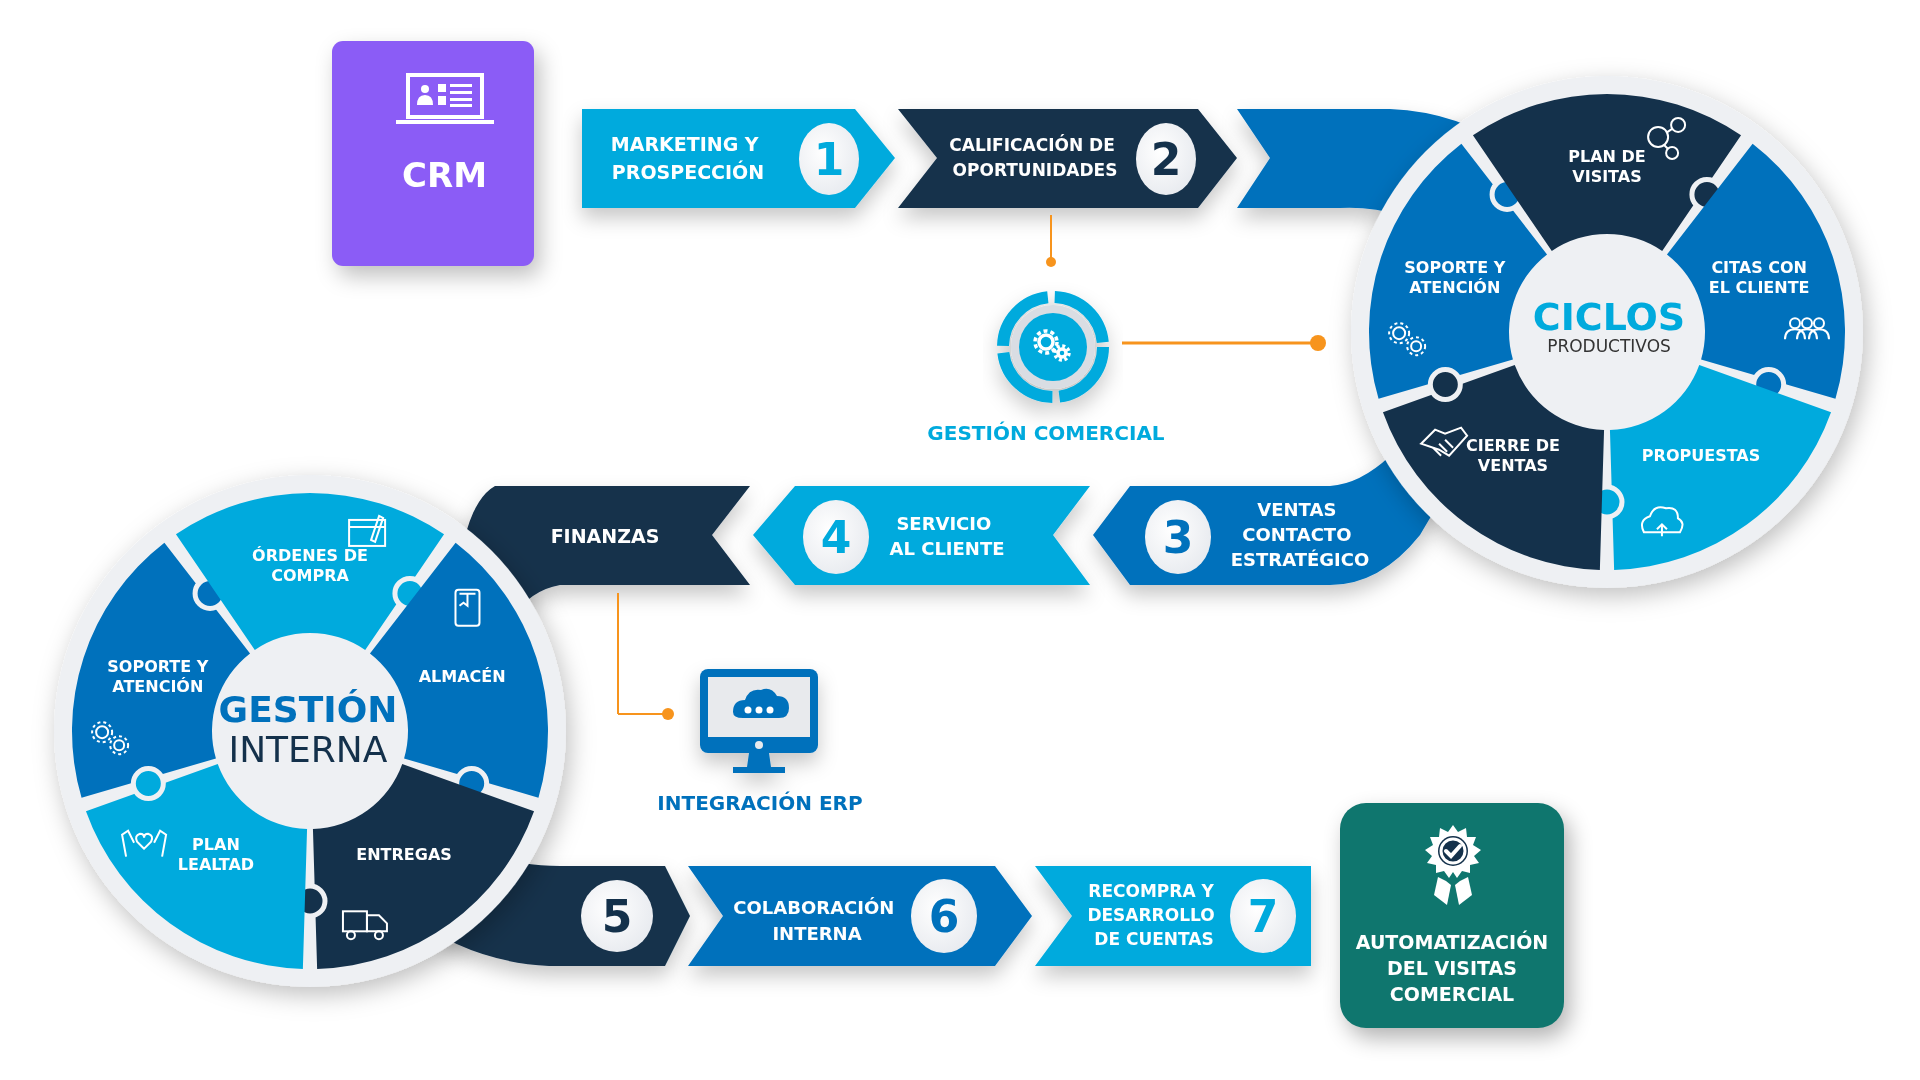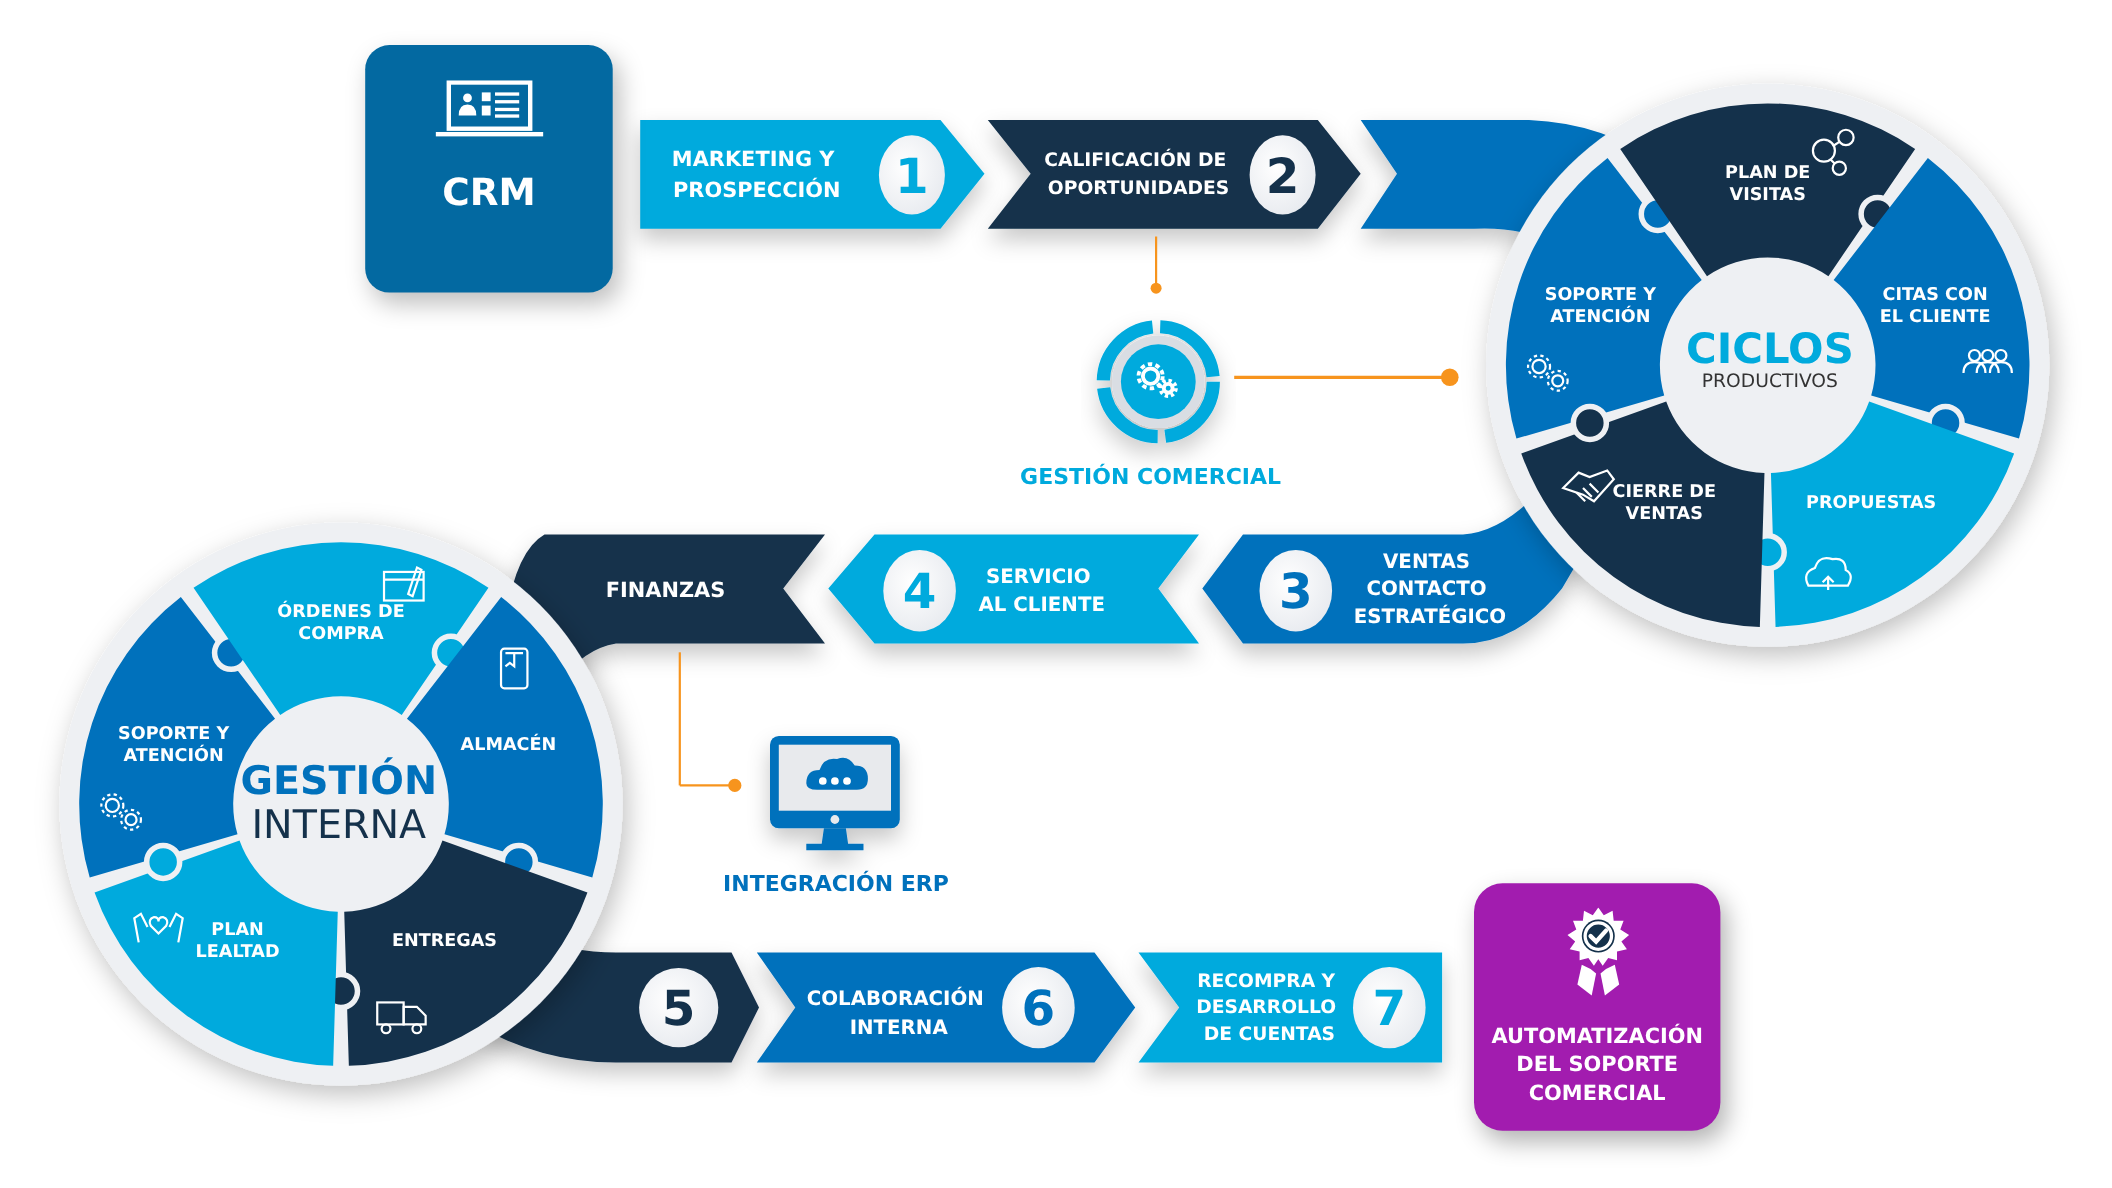--- a/index.html
+++ b/index.html
@@ -290,43 +290,43 @@
             </g>
           </g>
         </g>
       </g>
     <circle cx="310" cy="731" r="92" fill="#eef0f3"></circle>
     <text x="308" y="722" font-size="36" font-weight="bold" fill="#0071bc" text-anchor="middle">GESTIÓN</text>
     <text x="308" y="762" font-size="36" fill="#14314b" text-anchor="middle">INTERNA</text>
   </g>
 </svg>
 
-<div class="abs" style="left:332px;top:41px;width:225px;height:225px;background:#0369a1;border-radius:22px;box-shadow:6px 10px 22px rgba(0,0,0,0.25);">
+<div class="abs" style="left:332px;top:41px;width:202px;height:225px;background:#8b5cf6;border-radius:11px;box-shadow:6px 10px 22px rgba(0,0,0,0.25);">
   <svg class="abs" style="left:64px;top:32px" width="98" height="52" viewBox="0 0 98 52">
     <rect x="12" y="2" width="74" height="42" fill="none" stroke="#fff" stroke-width="4"></rect>
     <circle cx="29" cy="16" r="4" fill="#fff"></circle>
     <path d="M21 32 q0 -10 8 -10 q8 0 8 10 z" fill="#fff"></path>
     <rect x="42" y="11" width="8" height="8" fill="#fff"></rect>
     <rect x="42" y="23" width="8" height="9" fill="#fff"></rect>
     <rect x="54" y="11" width="22" height="3" fill="#fff"></rect>
     <rect x="54" y="18" width="22" height="3" fill="#fff"></rect>
     <rect x="54" y="25" width="22" height="3" fill="#fff"></rect>
     <rect x="54" y="31" width="22" height="3" fill="#fff"></rect>
     <rect x="0" y="47" width="98" height="4" fill="#fff"></rect>
   </svg>
   <div class="abs box-title" style="left:0;top:114px;width:225px;font-size:34px;">CRM</div>
 </div>
 
-<div class="abs" style="left:1340px;top:803px;width:224px;height:225px;background:#a21caf;border-radius:26px;box-shadow:6px 10px 22px rgba(0,0,0,0.3);">
+<div class="abs" style="left:1340px;top:803px;width:224px;height:225px;background:#0f766e;border-radius:26px;box-shadow:6px 10px 22px rgba(0,0,0,0.3);">
   <svg class="abs" style="left:84px;top:22px" width="58" height="82" viewBox="0 0 58 82">
     <polygon fill="#fff" points="29,0 34,7 42,3 43,12 52,12 49,20 57,25 50,31 55,38 46,40 46,48 38,46 33,53 29,47 25,53 20,46 12,48 12,40 3,38 8,31 1,25 9,20 6,12 15,12 16,3 24,7"></polygon>
     <circle cx="29" cy="26" r="15" fill="#14314b"></circle>
     <circle cx="29" cy="26" r="12" fill="none" stroke="#fff" stroke-width="3"></circle>
     <path d="M22 26 l5 5 l9 -10" fill="none" stroke="#fff" stroke-width="4" stroke-linecap="round"></path>
     <polygon fill="#fff" points="14,52 22,56 27,60 23,80 10,70"></polygon>
     <polygon fill="#fff" points="44,52 36,56 31,60 35,80 48,70"></polygon>
   </svg>
   <div class="abs box-title" style="left:0;top:126px;width:224px;font-size:19px;line-height:26px;">
     <div>AUTOMATIZACIÓN</div>
-    <div>DEL SOPORTE</div>
+    <div>DEL VISITAS</div>
     <div>COMERCIAL</div>
   </div>
 </div>
 
 </body></html>

